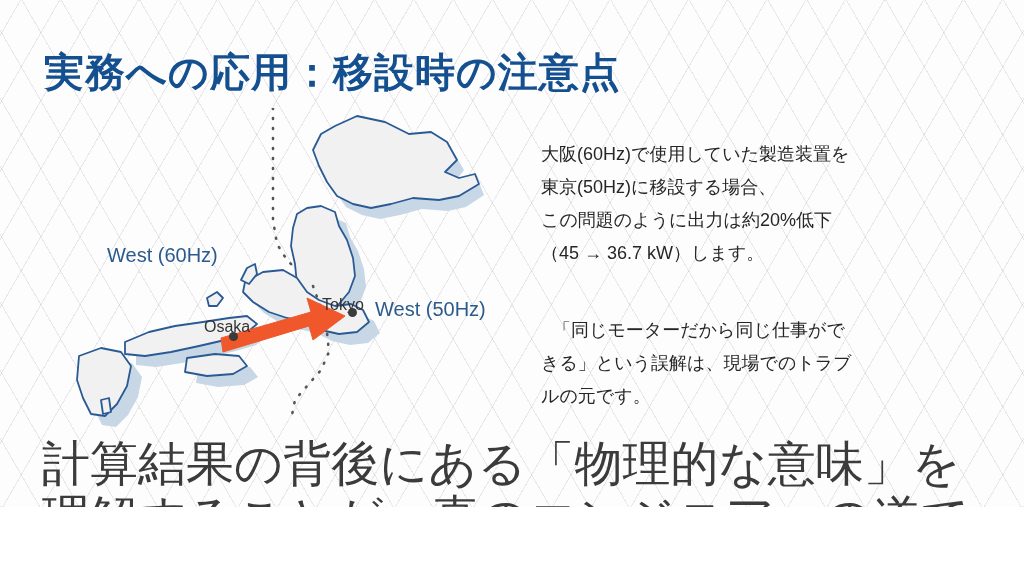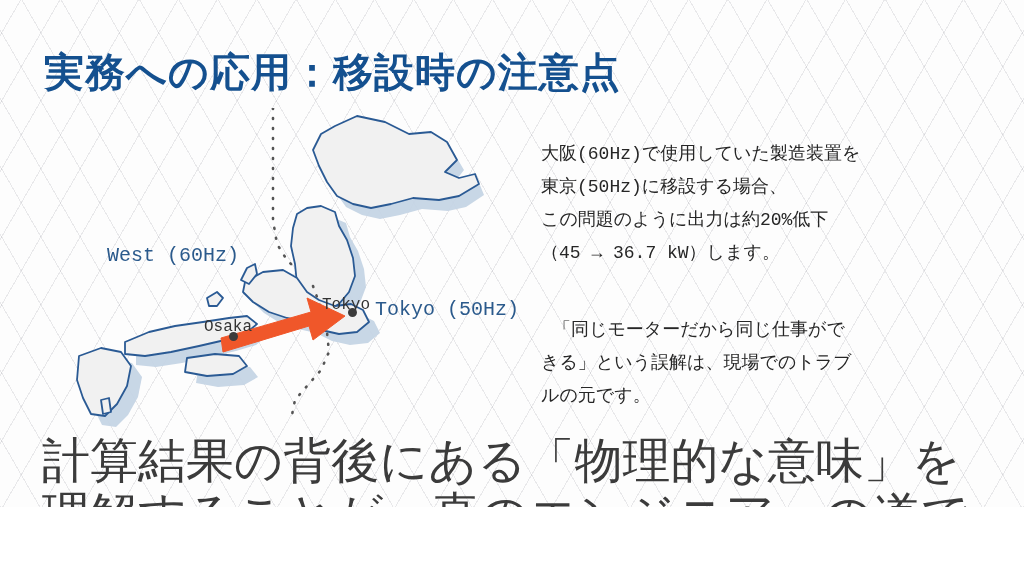--- a/index.html
+++ b/index.html
@@ -17,21 +17,20 @@
   
   #slide {
     position: relative;
     width: 1024px;
     height: 507px;
     background-color: #fdfdfd;
     background-image:
       repeating-linear-gradient(60deg,  rgba(150,150,160,0.20) 0 1px, rgba(0,0,0,0) 1px 34px),
       repeating-linear-gradient(-60deg, rgba(150,150,160,0.20) 0 1px, rgba(0,0,0,0) 1px 34px);
     overflow: hidden;
-    font-family: Liberation Mono, monospace;
   }
 
   
   #title {
     position: absolute;
     left: 44px;
     top: 45px;
     font-size: 40px;
     font-weight: bold;
     color: #14508f;
@@ -188,21 +187,21 @@
                  L250,292 L246,312"></path>
       </g>
 
       <g>
         <path d="M176,230 L266,204 L262,190 L300,208 L268,232 L264,218 L178,244 Z" fill="#f0572a" stroke="#f0572a" stroke-width="1" stroke-linejoin="round"></path>
       </g>
     </svg>
 
     <div class="region-label" id="label-west">West (60Hz)</div>
 
-    <div class="region-label" id="label-east">Tokyo (50Hz)</div>
+    <div class="region-label" id="label-east">West (50Hz)</div>
 
     <div class="city-label" id="label-tokyo">Tokyo</div>
     <div class="city-dot" id="dot-tokyo"></div>
 
     <div class="city-label" id="label-osaka">Osaka</div>
     <div class="city-dot" id="dot-osaka"></div>
   </div>
 
   <div id="body-col">
     <div class="body-para" id="para-1">大阪(60Hz)で使用していた製造装置を

